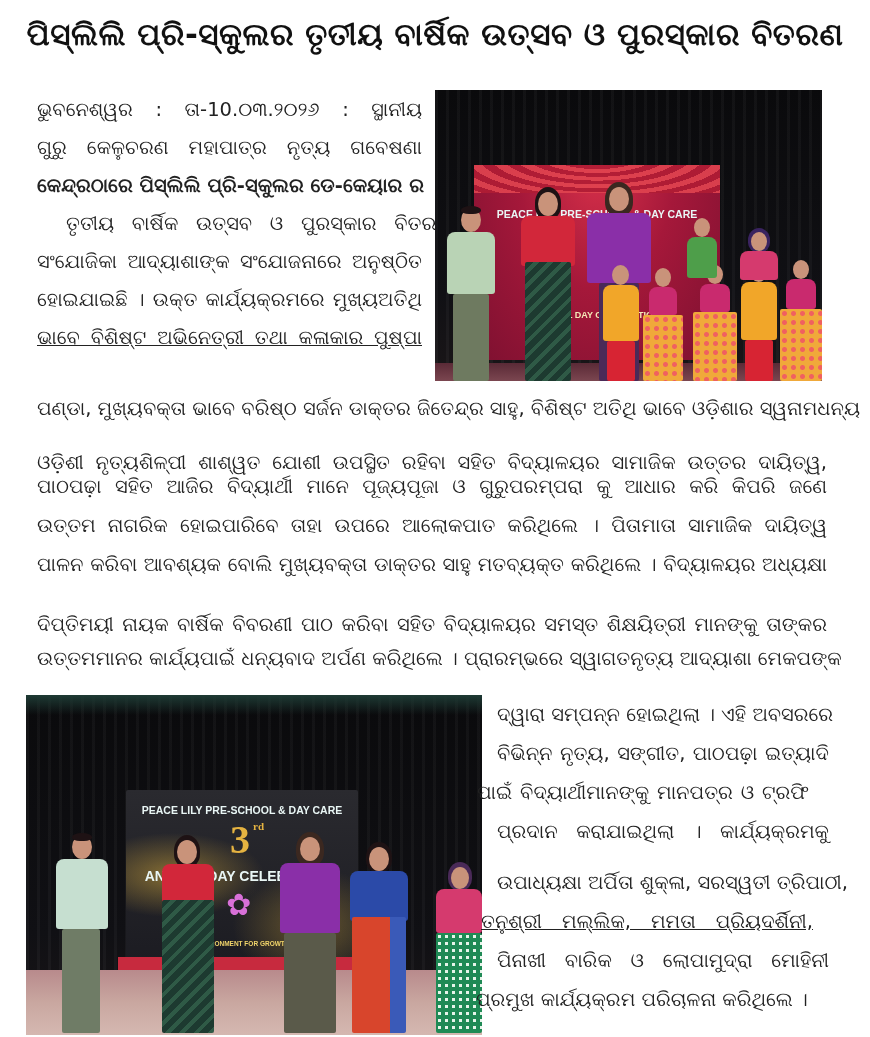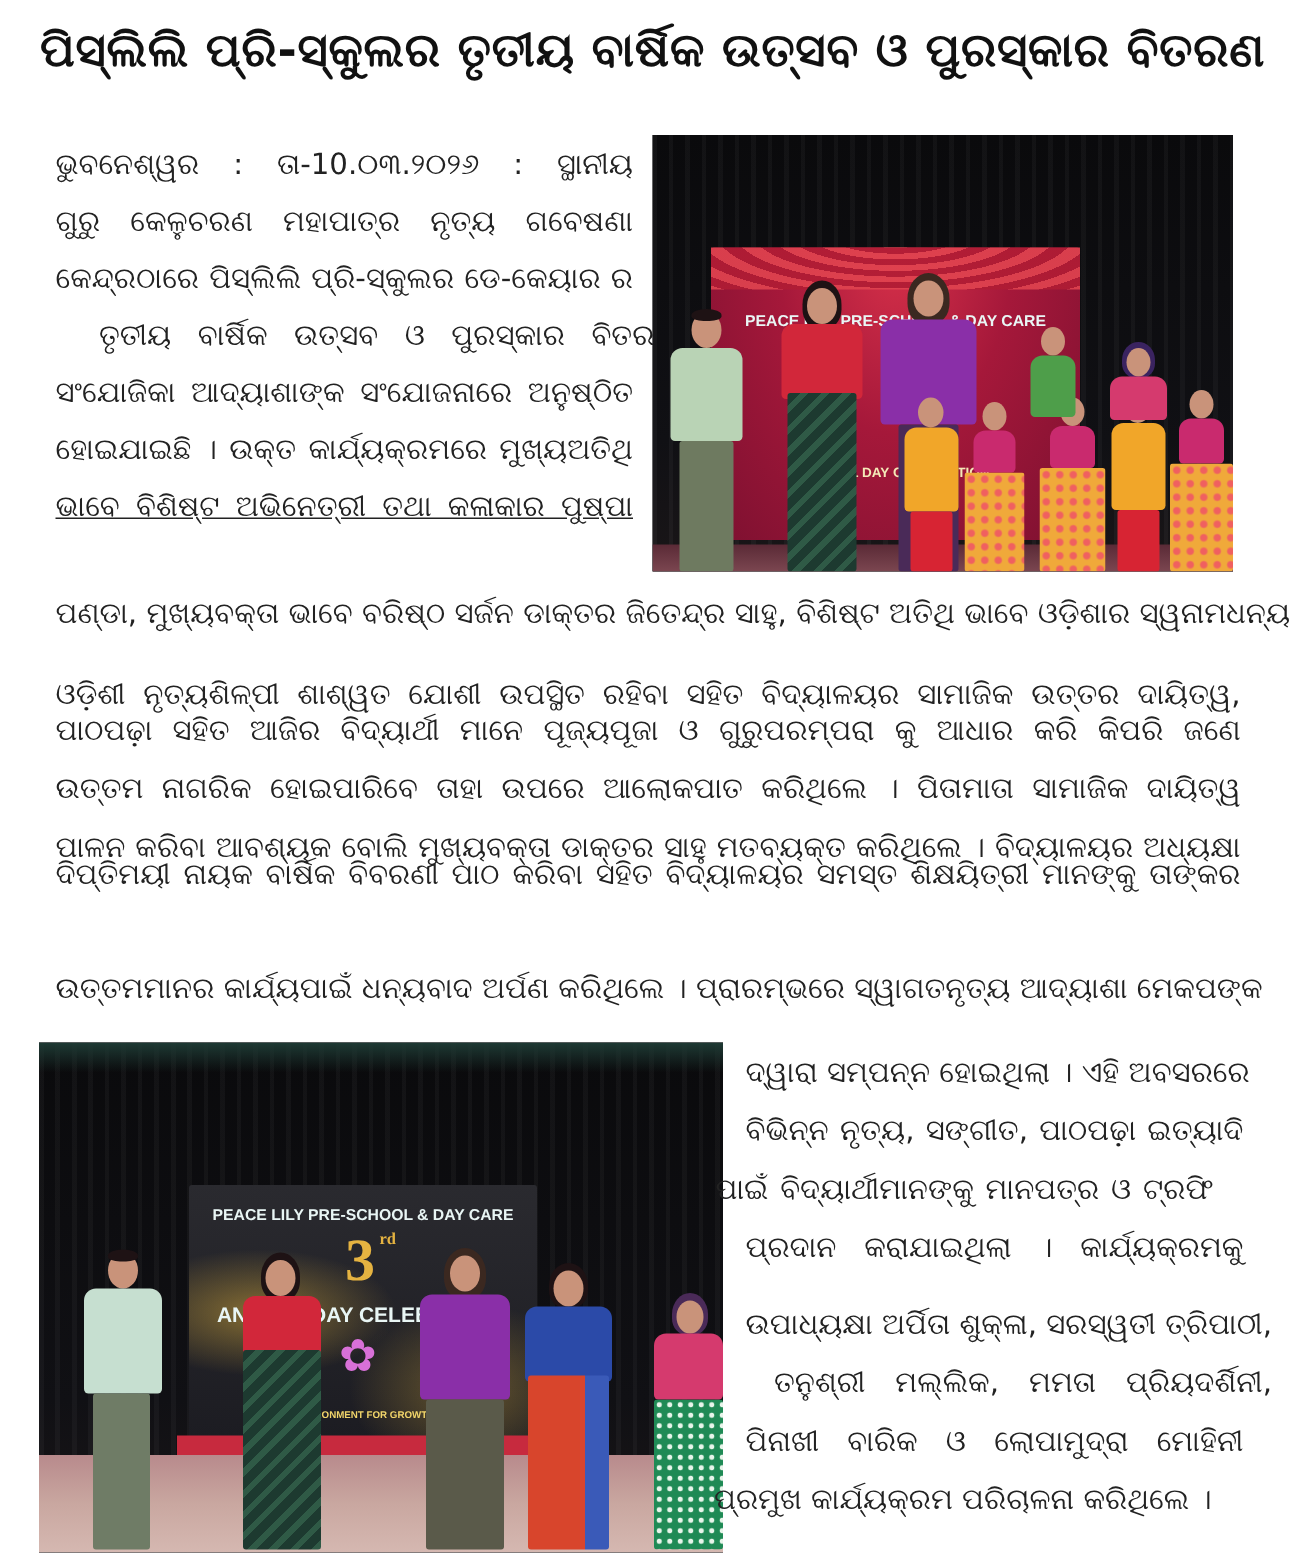--- a/index.html
+++ b/index.html
@@ -119,21 +119,21 @@
     }
   </style>
 </head>
 <body>
 
 <div class="headline">ପିସ୍‌ଲିଲି ପ୍ରି-ସ୍କୁଲର ତୃତୀୟ ବାର୍ଷିକ ଉତ୍ସବ ଓ ପୁରସ୍କାର ବିତରଣ</div>
 
 <div>
   <div class="line just" style="left:37px; top:95px; width:385px;">ଭୁବନେଶ୍ୱର : ତା-10.୦୩.୨୦୨୬ : ସ୍ଥାନୀୟ</div>
   <div class="line just" style="left:37px; top:133px; width:385px;">ଗୁରୁ କେଳୁଚରଣ ମହାପାତ୍ର ନୃତ୍ୟ ଗବେଷଣା</div>
-  <div class="line just" style="left:37px; top:171px; width:385px;">କେନ୍ଦ୍ରଠାରେ ପିସ୍‌ଲିଲି ପ୍ରି-ସ୍କୁଲର ଡେ-କେୟାର ର</div>
+  <div class="line just" style="left:37px; top:171px; width:385px;font-weight:bold;">କେନ୍ଦ୍ରଠାରେ ପିସ୍‌ଲିଲି ପ୍ରି-ସ୍କୁଲର ଡେ-କେୟାର ର</div>
   <div class="line just" style="left:37px; top:209px; width:385px;margin-left:29px;">ତୃତୀୟ ବାର୍ଷିକ ଉତ୍ସବ ଓ ପୁରସ୍କାର ବିତରଣ</div>
   <div class="line just" style="left:37px; top:247px; width:385px;">ସଂଯୋଜିକା ଆଦ୍ୟାଶାଙ୍କ ସଂଯୋଜନାରେ ଅନୁଷ୍ଠିତ</div>
   <div class="line just" style="left:37px; top:285px; width:385px;">ହୋଇଯାଇଛି । ଉକ୍ତ କାର୍ଯ୍ୟକ୍ରମରେ ମୁଖ୍ୟଅତିଥି</div>
   <div class="line just" style="left:37px; top:323px; width:385px;text-decoration:underline;">ଭାବେ ବିଶିଷ୍ଟ ଅଭିନେତ୍ରୀ ତଥା କଳାକାର ପୁଷ୍ପା</div>
 </div>
 
 <div class="photo" style="left:435px; top:90px; width:387px; height:291px;">
   <div class="curtain"></div>
   <div class="banner banner-red" style="left:39px; top:75px; width:246px; height:195px;">
     <div class="drapes"></div>
@@ -195,21 +195,21 @@
     <div class="torso" style="left:2px; top:21px; width:38px; height:29px; background:#d53a6e;"></div>
   </div>
 </div>
 
 <div>
   <div class="line just" style="left:37px; top:394px; width:790px;">ପଣ୍ଡା, ମୁଖ୍ୟବକ୍ତା ଭାବେ ବରିଷ୍ଠ ସର୍ଜନ ଡାକ୍ତର ଜିତେନ୍ଦ୍ର ସାହୁ, ବିଶିଷ୍ଟ ଅତିଥି ଭାବେ ଓଡ଼ିଶାର ସ୍ୱନାମଧନ୍ୟ</div>
   <div class="line just" style="left:37px; top:448px; width:790px;">ଓଡ଼ିଶୀ ନୃତ୍ୟଶିଳ୍ପୀ ଶାଶ୍ୱତ ଯୋଶୀ ଉପସ୍ଥିତ ରହିବା ସହିତ ବିଦ୍ୟାଳୟର ସାମାଜିକ ଉତ୍ତର ଦାୟିତ୍ୱ,</div>
   <div class="line just" style="left:37px; top:472px; width:790px;">ପାଠପଢ଼ା ସହିତ ଆଜିର ବିଦ୍ୟାର୍ଥୀ ମାନେ ପୂଜ୍ୟପୂଜା ଓ ଗୁରୁପରମ୍ପରା କୁ ଆଧାର କରି କିପରି ଜଣେ</div>
   <div class="line just" style="left:37px; top:511px; width:790px;">ଉତ୍ତମ ନାଗରିକ ହୋଇପାରିବେ ତାହା ଉପରେ ଆଲୋକପାତ କରିଥିଲେ । ପିତାମାତା ସାମାଜିକ ଦାୟିତ୍ୱ</div>
   <div class="line just" style="left:37px; top:550px; width:790px;">ପାଳନ କରିବା ଆବଶ୍ୟକ ବୋଲି ମୁଖ୍ୟବକ୍ତା ଡାକ୍ତର ସାହୁ ମତବ୍ୟକ୍ତ କରିଥିଲେ । ବିଦ୍ୟାଳୟର ଅଧ୍ୟକ୍ଷା</div>
-  <div class="line just" style="left:37px; top:568px; width:790px;">ଦିପ୍ତିମୟୀ ନାୟକ ବାର୍ଷିକ ବିବରଣୀ ପାଠ କରିବା ସହିତ ବିଦ୍ୟାଳୟର ସମସ୍ତ ଶିକ୍ଷୟିତ୍ରୀ ମାନଙ୍କୁ ତାଙ୍କର</div>
+  <div class="line just" style="left:37px; top:610px; width:790px;">ଦିପ୍ତିମୟୀ ନାୟକ ବାର୍ଷିକ ବିବରଣୀ ପାଠ କରିବା ସହିତ ବିଦ୍ୟାଳୟର ସମସ୍ତ ଶିକ୍ଷୟିତ୍ରୀ ମାନଙ୍କୁ ତାଙ୍କର</div>
   <div class="line just" style="left:37px; top:644px; width:790px;">ଉତ୍ତମମାନର କାର୍ଯ୍ୟପାଇଁ ଧନ୍ୟବାଦ ଅର୍ପଣ କରିଥିଲେ । ପ୍ରାରମ୍ଭରେ ସ୍ୱାଗତନୃତ୍ୟ ଆଦ୍ୟାଶା ମେକପଙ୍କ</div>
 </div>
 
 <div class="photo" style="left:26px; top:695px; width:456px; height:340px;">
   <div class="curtain"></div>
   <div style="position:absolute; left:0; right:0; top:0; height:20px; background:linear-gradient(180deg,#1e3a34 0%,rgba(0,0,0,0) 100%);"></div>
   <div class="banner banner-dark" style="left:100px; top:95px; width:232px; height:170px;">
     <div class="banner-title" style="top:14px; font-size:10.5px;">PEACE LILY PRE-SCHOOL &amp; DAY CARE</div>
     <div class="ordinal" style="left:104px; top:30px; font-size:40px; line-height:40px;">3</div>
     <div class="ordinal" style="left:127px; top:30px; font-size:11px; line-height:12px;">rd</div>
@@ -251,16 +251,16 @@
     <div class="legs" style="left:2px; top:68px; width:46px; height:100px; background:radial-gradient(circle,#e7f5ea 1.5px,#1f8a55 2px) 0 0/7px 7px;"></div>
   </div>
 </div>
 
 <div>
   <div class="line just" style="left:497px; top:700px; width:332px;">ଦ୍ୱାରା ସମ୍ପନ୍ନ ହୋଇଥିଲା । ଏହି ଅବସରରେ</div>
   <div class="line just" style="left:497px; top:739px; width:332px;">ବିଭିନ୍ନ ନୃତ୍ୟ, ସଙ୍ଗୀତ, ପାଠପଢ଼ା ଇତ୍ୟାଦି</div>
   <div class="line just" style="left:477px; top:778px; width:332px;">ପାଇଁ ବିଦ୍ୟାର୍ଥୀମାନଙ୍କୁ ମାନପତ୍ର ଓ ଟ୍ରଫି</div>
   <div class="line just" style="left:497px; top:817px; width:332px;">ପ୍ରଦାନ କରାଯାଇଥିଲା । କାର୍ଯ୍ୟକ୍ରମକୁ</div>
   <div class="line just" style="left:497px; top:868px; width:332px;">ଉପାଧ୍ୟକ୍ଷା ଅର୍ପିତା ଶୁକ୍ଳା, ସରସ୍ୱତୀ ତ୍ରିପାଠୀ,</div>
-  <div class="line just" style="left:516px; top:907px; width:332px;">ତନୁଶ୍ରୀ ମଲ୍ଲିକ, ମମତା ପ୍ରିୟଦର୍ଶିନୀ,</div>
+  <div class="line just" style="left:481px; top:907px; width:332px;text-decoration:underline;">ତନୁଶ୍ରୀ ମଲ୍ଲିକ, ମମତା ପ୍ରିୟଦର୍ଶିନୀ,</div>
   <div class="line just" style="left:497px; top:946px; width:332px;">ପିନାଖୀ ବାରିକ ଓ ଲୋପାମୁଦ୍ରା ମୋହିନୀ</div>
   <div class="line" style="left:476px; top:985px; width:332px;">ପ୍ରମୁଖ କାର୍ଯ୍ୟକ୍ରମ ପରିଚାଳନା କରିଥିଲେ ।</div>
 </div>
 
 </body></html>

